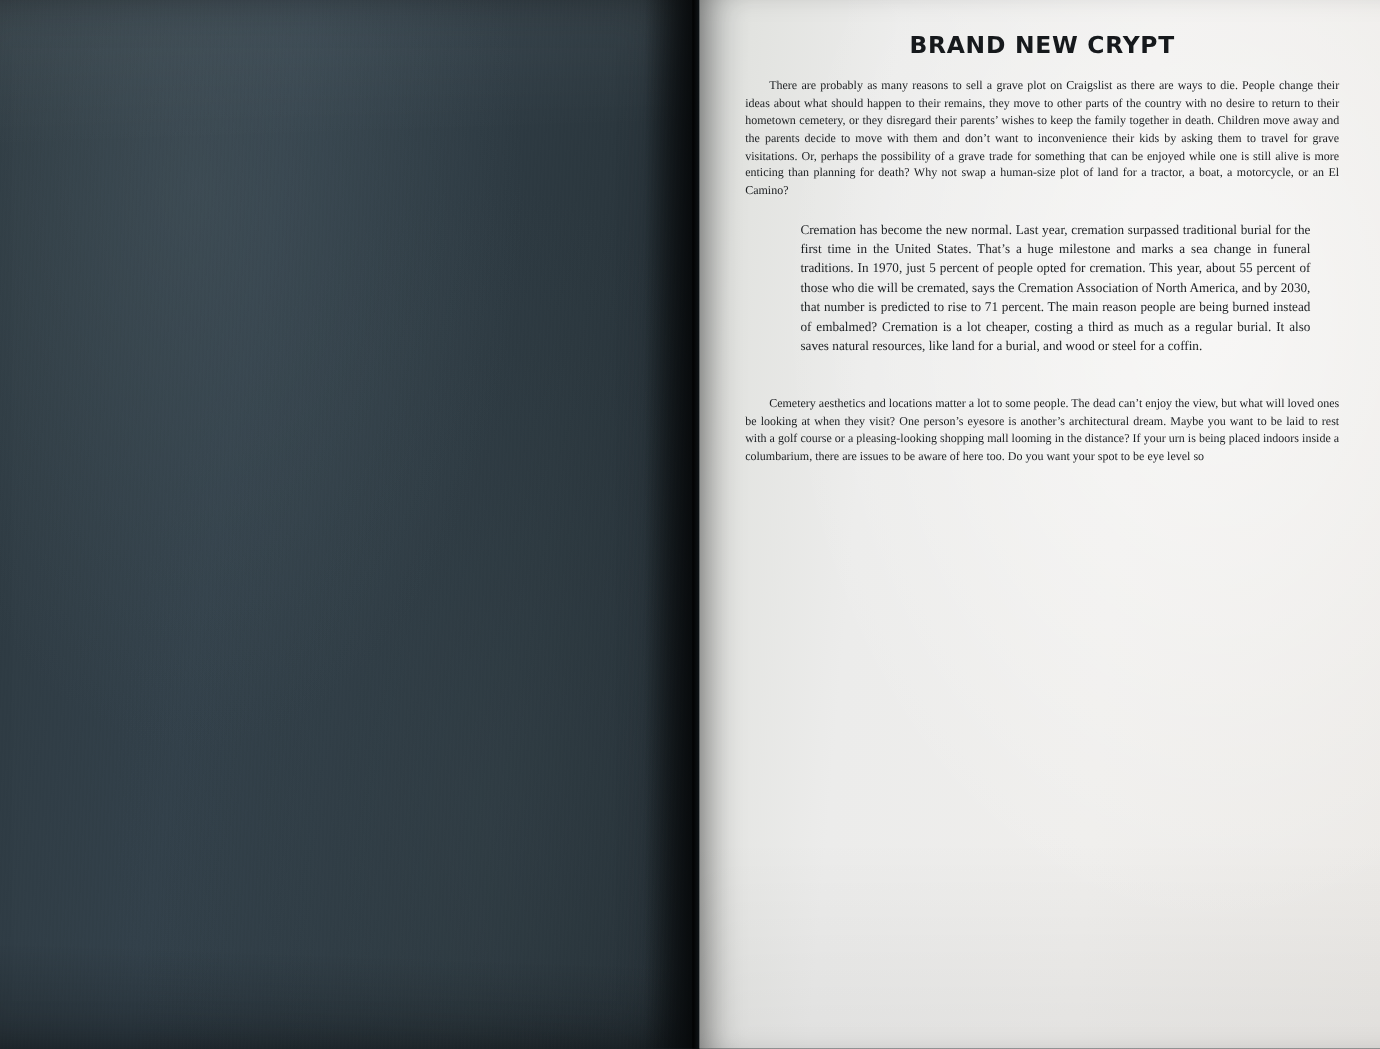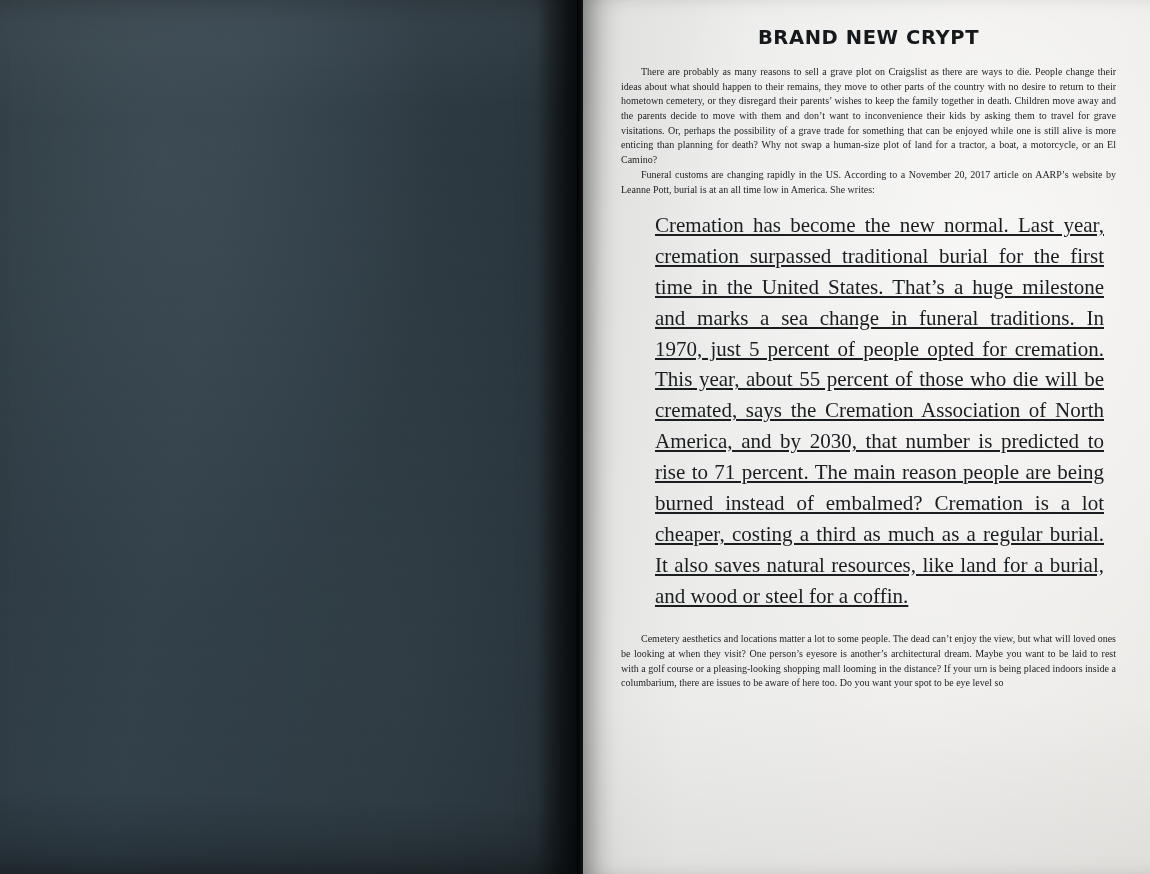--- a/index.html
+++ b/index.html
@@ -94,26 +94,25 @@
     text-align: justify;
     color: #1b1e21;
     hyphens: auto;
   }
   p.body.indent { text-indent: 20px; }
   .blockquote {
     margin: 13px 0 0 0;
     padding: 0 8px 0 30px;
   }
   .blockquote p {
-    margin: 4px;
-    font-size: 21px;
+    margin: 16px;
+    font-size: 11px;
     line-height: 1.47;
     text-align: justify;
     color: #1b1e21;
-    text-decoration: underline;
   }
   .gap { height: 17px; }
 </style>
 </head>
 <body>
 
 <div class="spread">
 
   <div class="page-left">
     <div class="grain"></div>
@@ -124,21 +123,20 @@
   <div class="gutter"></div>
 
   <div class="page-right">
     <div class="paper-tone"></div>
     <div class="content">
 
       <h1 class="title">BRAND NEW CRYPT</h1>
 
       <p class="body indent">There are probably as many reasons to sell a grave plot on Craigslist as there are ways to die. People change their ideas about what should happen to their remains, they move to other parts of the country with no desire to return to their hometown cemetery, or they disregard their parents’ wishes to keep the family together in death. Children move away and the parents decide to move with them and don’t want to inconvenience their kids by asking them to travel for grave visitations. Or, perhaps the possibility of a grave trade for something that can be enjoyed while one is still alive is more enticing than planning for death? Why not swap a human-size plot of land for a tractor, a boat, a motorcycle, or an El Camino?</p>
 
-      <p class="body indent">Funeral customs are changing rapidly in the US. According to a November 20, 2017 article on AARP’s website by Leanne Pott, burial is at an all time low in America. She writes:</p>
 
       <div class="blockquote">
         <p>Cremation has become the new normal. Last year, cremation surpassed traditional burial for the first time in the United States. That’s a huge milestone and marks a sea change in funeral traditions. In 1970, just 5 percent of people opted for cremation. This year, about 55 percent of those who die will be cremated, says the Cremation Association of North America, and by 2030, that number is predicted to rise to 71 percent. The main reason people are being burned instead of embalmed? Cremation is a lot cheaper, costing a third as much as a regular burial. It also saves natural resources, like land for a burial, and wood or steel for a coffin.</p>
       </div>
 
       <div class="gap"></div>
 
       <p class="body indent">Cemetery aesthetics and locations matter a lot to some people. The dead can’t enjoy the view, but what will loved ones be looking at when they visit? One person’s eyesore is another’s architectural dream. Maybe you want to be laid to rest with a golf course or a pleasing-looking shopping mall looming in the distance? If your urn is being placed indoors inside a columbarium, there are issues to be aware of here too. Do you want your spot to be eye level so</p>
 
     </div>

